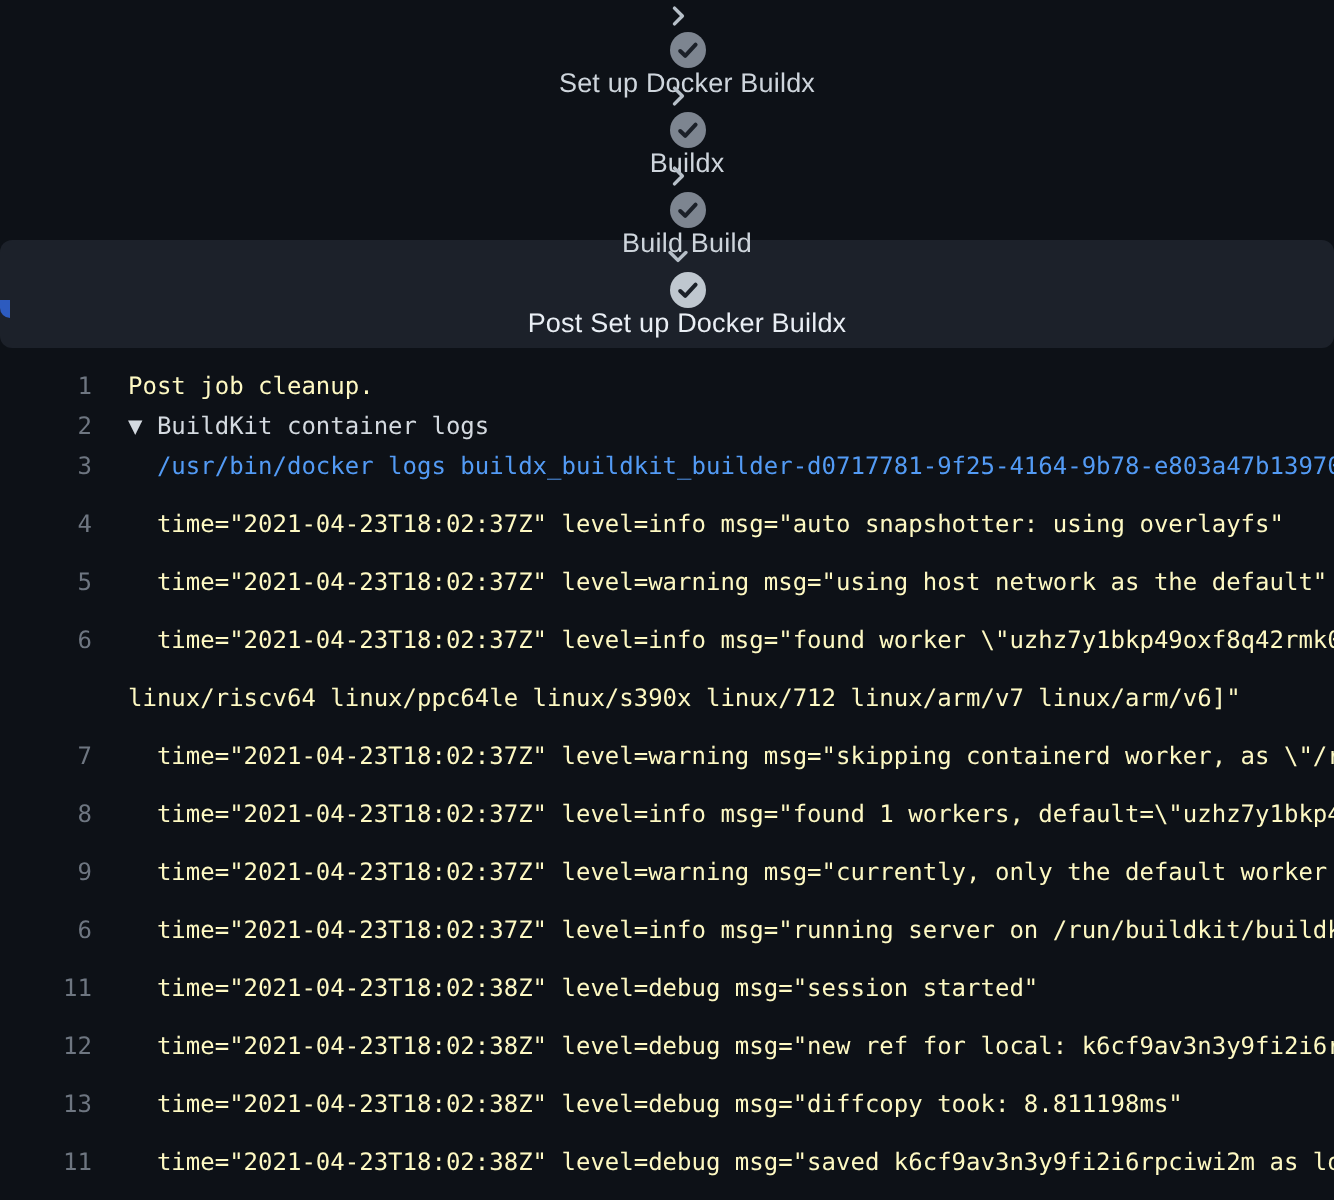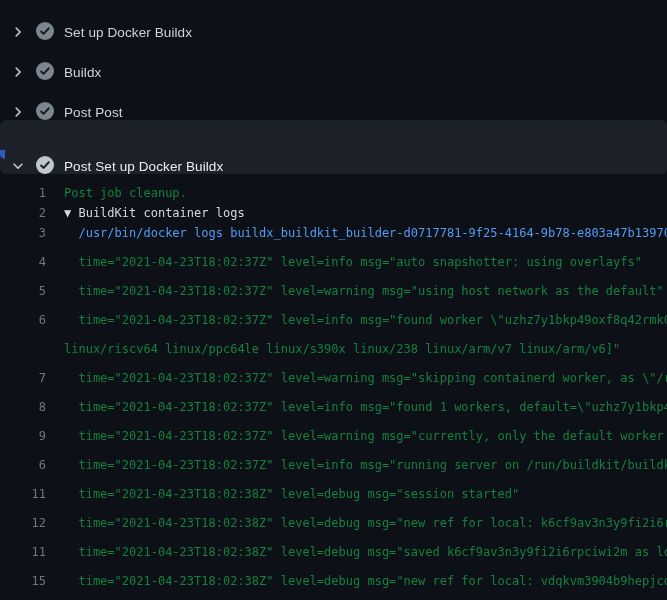--- a/index.html
+++ b/index.html
@@ -6,24 +6,25 @@
   .viewport{
     position:relative;
     width:667px;height:600px;
     overflow:hidden;
     background:#0d1117;
     font-family:"Liberation Sans", sans-serif;
   }
   
   .steps{position:relative;}
   .step{
-    display:flex;align-items:flex-end;
+    display:flex;align-items:center;
     height:40px;
     padding-left:10px;
     cursor:pointer;
+    flex-direction:column;
   }
   .step.expanded{
     height:54px;
     background:#1c212a;
     border-radius:6px;
   }
   .chev{
     width:16px;height:16px;flex:none;
     display:flex;align-items:center;justify-content:center;
     color:#b6bfc8;
@@ -54,21 +55,21 @@
     height:20px;line-height:20px;
     white-space:pre;
   }
   .num{
     width:46px;flex:none;
     text-align:right;
     color:#6e7681;
   }
   .txt{
     padding-left:18px;
-    color:#15803d;
+    color:#fef9c3;
     flex:none;
   }
   .row.cmd .txt{color:#539bf5;}
   .row.group .txt{color:#d4dae0;text-align:right;}
   
   .focus-frag{
     position:absolute;left:0;top:150px;
     width:5px;height:9px;
     background:#2d5bbf;
     border-radius:0 0 0 6px;
@@ -114,21 +115,21 @@
       <svg viewBox="0 0 16 16" width="14" height="14" aria-hidden="true">
         <path class="chev-path" fill="none" stroke="currentColor" stroke-width="2" stroke-linecap="round" stroke-linejoin="round" d="M6 3.5 L10.5 8 L6 12.5"></path>
       </svg>
     </span>
     <span class="circ">
       <svg viewBox="0 0 18 18" width="18" height="18" aria-hidden="true">
         <circle cx="9" cy="9" r="9"></circle>
         <path d="M5.1 9.5l2.5 2.4 5.2-5.6" fill="none" stroke-width="2" stroke-linecap="round" stroke-linejoin="round"></path>
       </svg>
     </span>
-    <span class="title">Post Post</span>
+    <span class="title">Build Build</span>
   </div>
 
   <div class="step expanded">
     <span class="chev">
       <svg viewBox="0 0 16 16" width="14" height="14" aria-hidden="true">
         <path class="chev-path" fill="none" stroke="currentColor" stroke-width="2" stroke-linecap="round" stroke-linejoin="round" d="M3.5 6 L8 10.5 L12.5 6"></path>
       </svg>
     </span>
     <span class="circ">
       <svg viewBox="0 0 18 18" width="18" height="18" aria-hidden="true">
@@ -165,21 +166,21 @@
     <span class="txt">  time="2021-04-23T18:02:37Z" level=warning msg="using host network as the default"</span>
   </div>
 
   <div class="row log">
     <span class="num">6</span>
     <span class="txt">  time="2021-04-23T18:02:37Z" level=info msg="found worker \"uzhz7y1bkp49oxf8q42rmk0xj</span>
   </div>
 
   <div class="row log">
     <span class="num"></span>
-    <span class="txt">linux/riscv64 linux/ppc64le linux/s390x linux/238 linux/arm/v7 linux/arm/v6]"</span>
+    <span class="txt">linux/riscv64 linux/ppc64le linux/s390x linux/712 linux/arm/v7 linux/arm/v6]"</span>
   </div>
 
   <div class="row log">
     <span class="num">7</span>
     <span class="txt">  time="2021-04-23T18:02:37Z" level=warning msg="skipping containerd worker, as \"/run</span>
   </div>
 
   <div class="row log">
     <span class="num">8</span>
     <span class="txt">  time="2021-04-23T18:02:37Z" level=info msg="found 1 workers, default=\"uzhz7y1bkp49o</span>
@@ -198,20 +199,24 @@
   <div class="row log">
     <span class="num">11</span>
     <span class="txt">  time="2021-04-23T18:02:38Z" level=debug msg="session started"</span>
   </div>
 
   <div class="row log">
     <span class="num">12</span>
     <span class="txt">  time="2021-04-23T18:02:38Z" level=debug msg="new ref for local: k6cf9av3n3y9fi2i6rpc</span>
   </div>
 
+  <div class="row log">
+    <span class="num">13</span>
+    <span class="txt">  time="2021-04-23T18:02:38Z" level=debug msg="diffcopy took: 8.811198ms"</span>
+  </div>
 
   <div class="row log">
     <span class="num">11</span>
     <span class="txt">  time="2021-04-23T18:02:38Z" level=debug msg="saved k6cf9av3n3y9fi2i6rpciwi2m as loca</span>
   </div>
 
   <div class="row log">
     <span class="num">15</span>
     <span class="txt">  time="2021-04-23T18:02:38Z" level=debug msg="new ref for local: vdqkvm3904b9hepjcq3k</span>
   </div>

